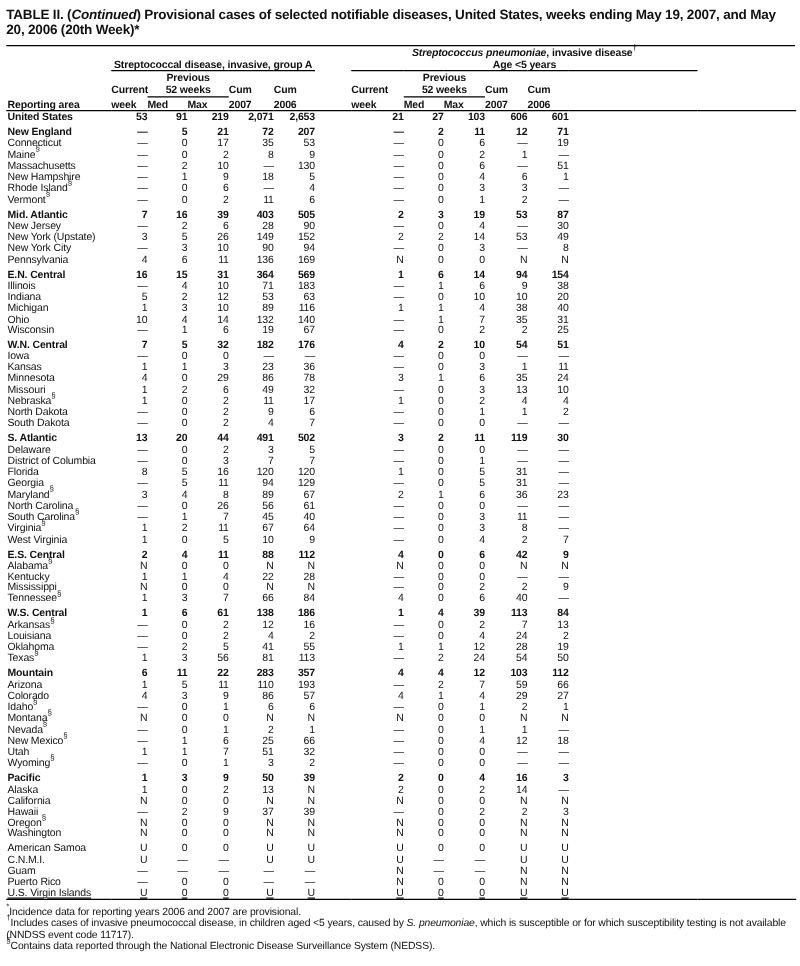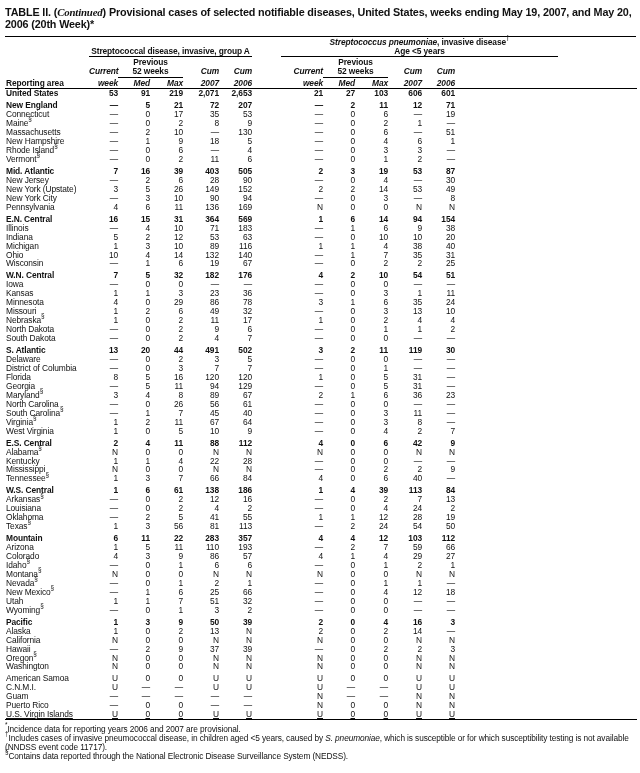--- a/index.html
+++ b/index.html
@@ -1,29 +1,29 @@
 <!DOCTYPE html>
 <html><head>
 <meta charset="utf-8">
 <style>
   html,body{margin:0;padding:0;background:#fff;}
   body{width:640px;height:773px;overflow:hidden;color:#111;
        font-family:"Liberation Sans","DejaVu Sans",sans-serif;
        -webkit-font-smoothing:antialiased;}
   .page{padding:3px 4px 0 5px;}
   .title{font-size:10.8px;line-height:12.4px;font-weight:bold;letter-spacing:-0.15px;padding-top:3px;}
-  .title i{font-style:italic;font-family:Liberation Serif, serif;}
+  .title i{font-style:italic;}
   .title-rule{border-top:1.3px solid #000;margin-top:5px;}
   table{border-collapse:collapse;table-layout:fixed;width:632px;}
   thead th{font-size:8.4px;line-height:8.7px;font-weight:bold;vertical-align:bottom;
            padding:1px 0 1px;letter-spacing:-0.1px;white-space:nowrap;}
   .grp{text-align:center;}
   .grpline{border-bottom:1px solid #000;}
   .hline{border-bottom:1.4px solid #000;}
-  .num{text-align:right;font-style:italic;}
+  .num{text-align:left;}
   th.area, td.area{text-align:left;padding-left:1px;}
   tbody td{font-size:8.4px;line-height:8.95px;vertical-align:bottom;text-align:right;
            white-space:nowrap;padding:0;letter-spacing:-0.1px;}
   tbody tr.bold td{font-weight:bold;}
   tbody tr.gap td{padding-top:3px;}
   tbody tr:last-child td{border-bottom:1px solid #000;text-decoration:underline;}
   sup{font-size:6.4px;line-height:0;position:relative;top:-1px;}
   .footnotes{margin-top:5px;font-size:8.3px;line-height:9px;letter-spacing:-0.1px;}
   .fn{white-space:pre-wrap;}
   .fn i{font-style:italic;}

